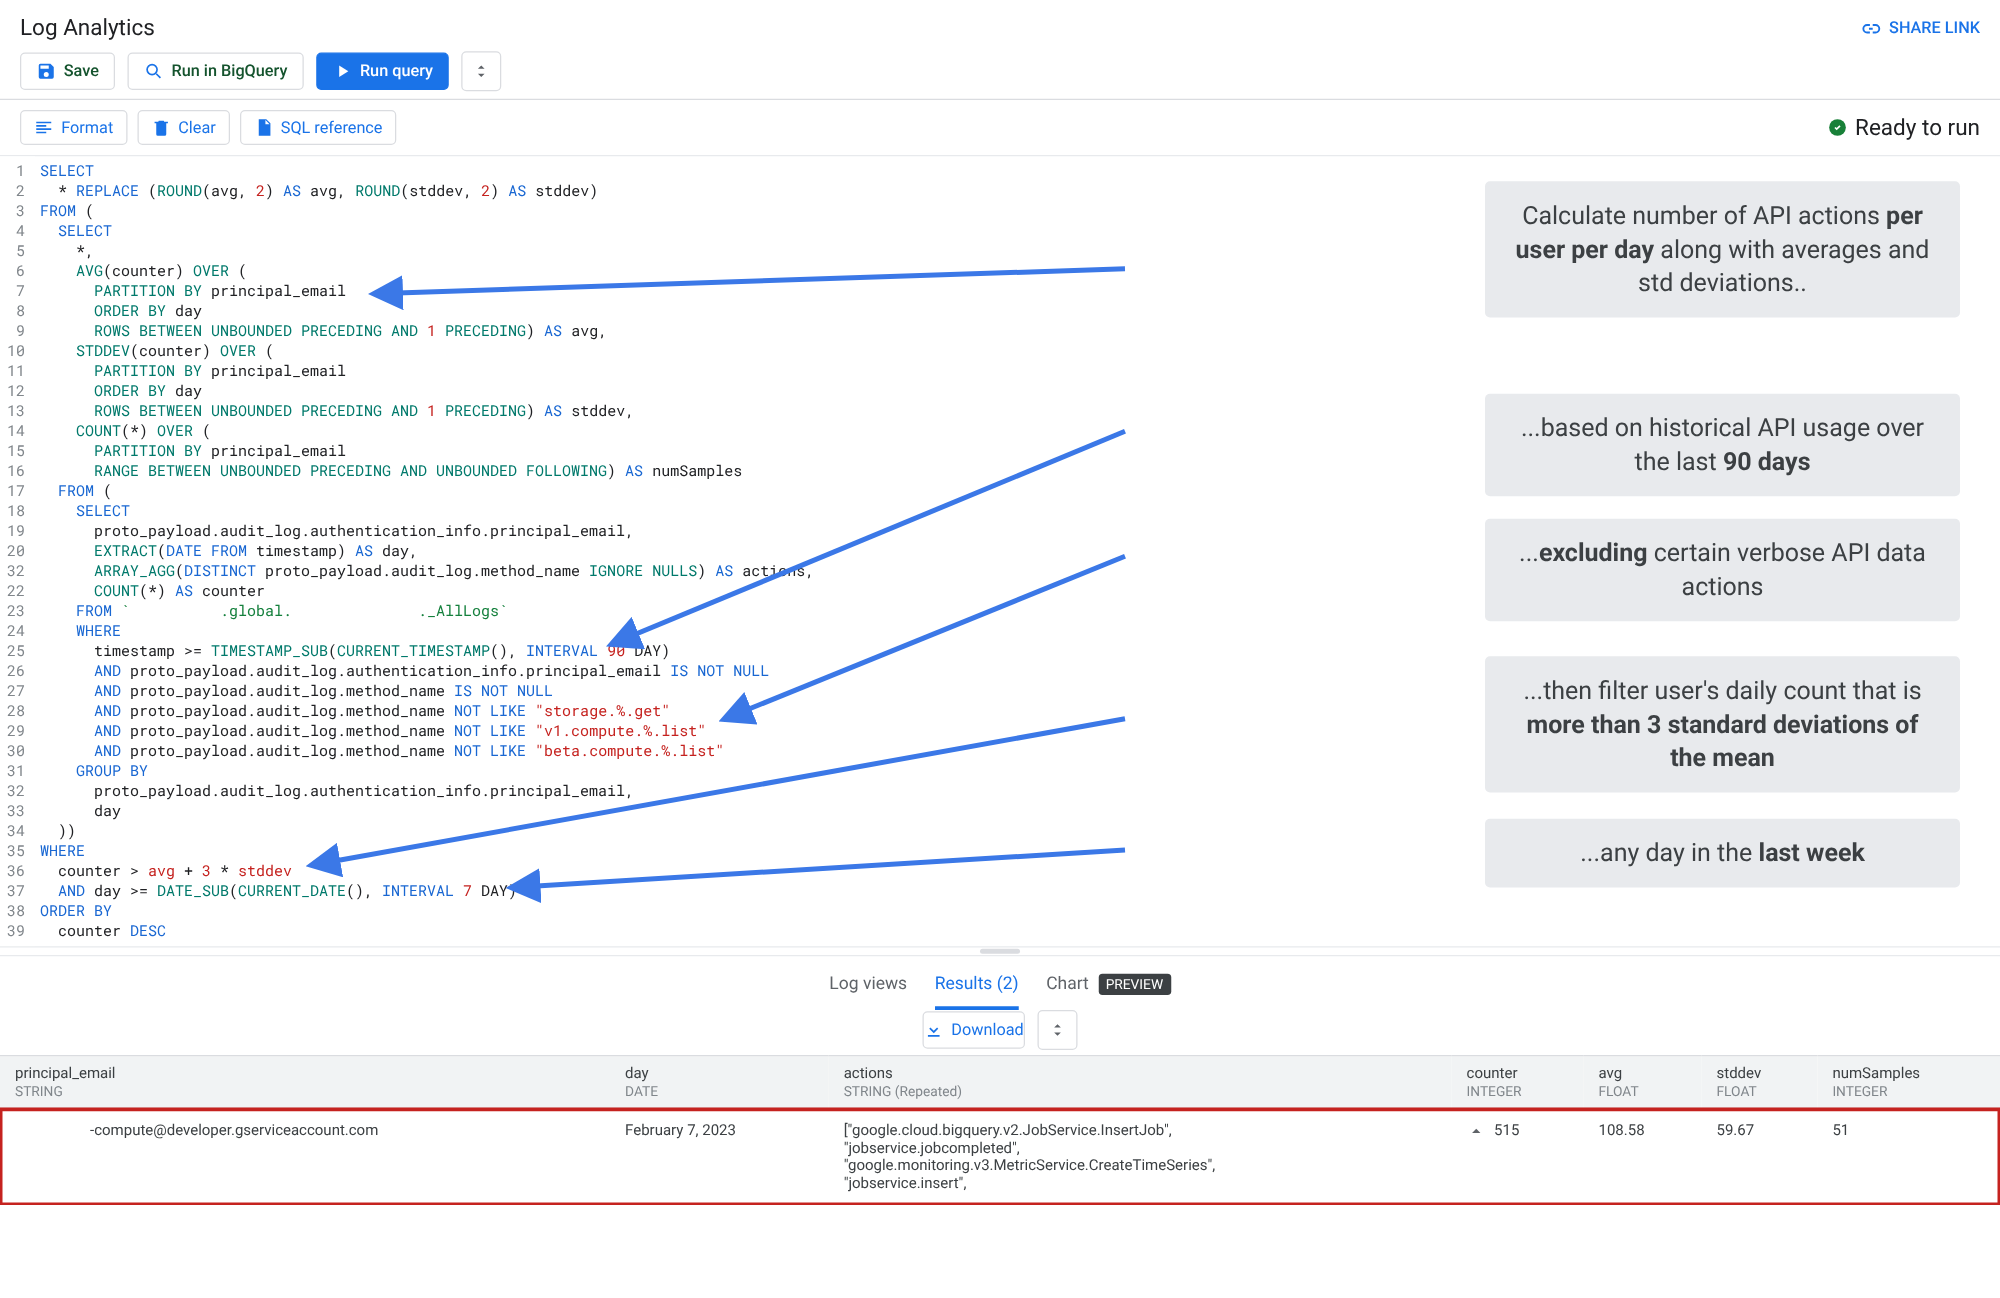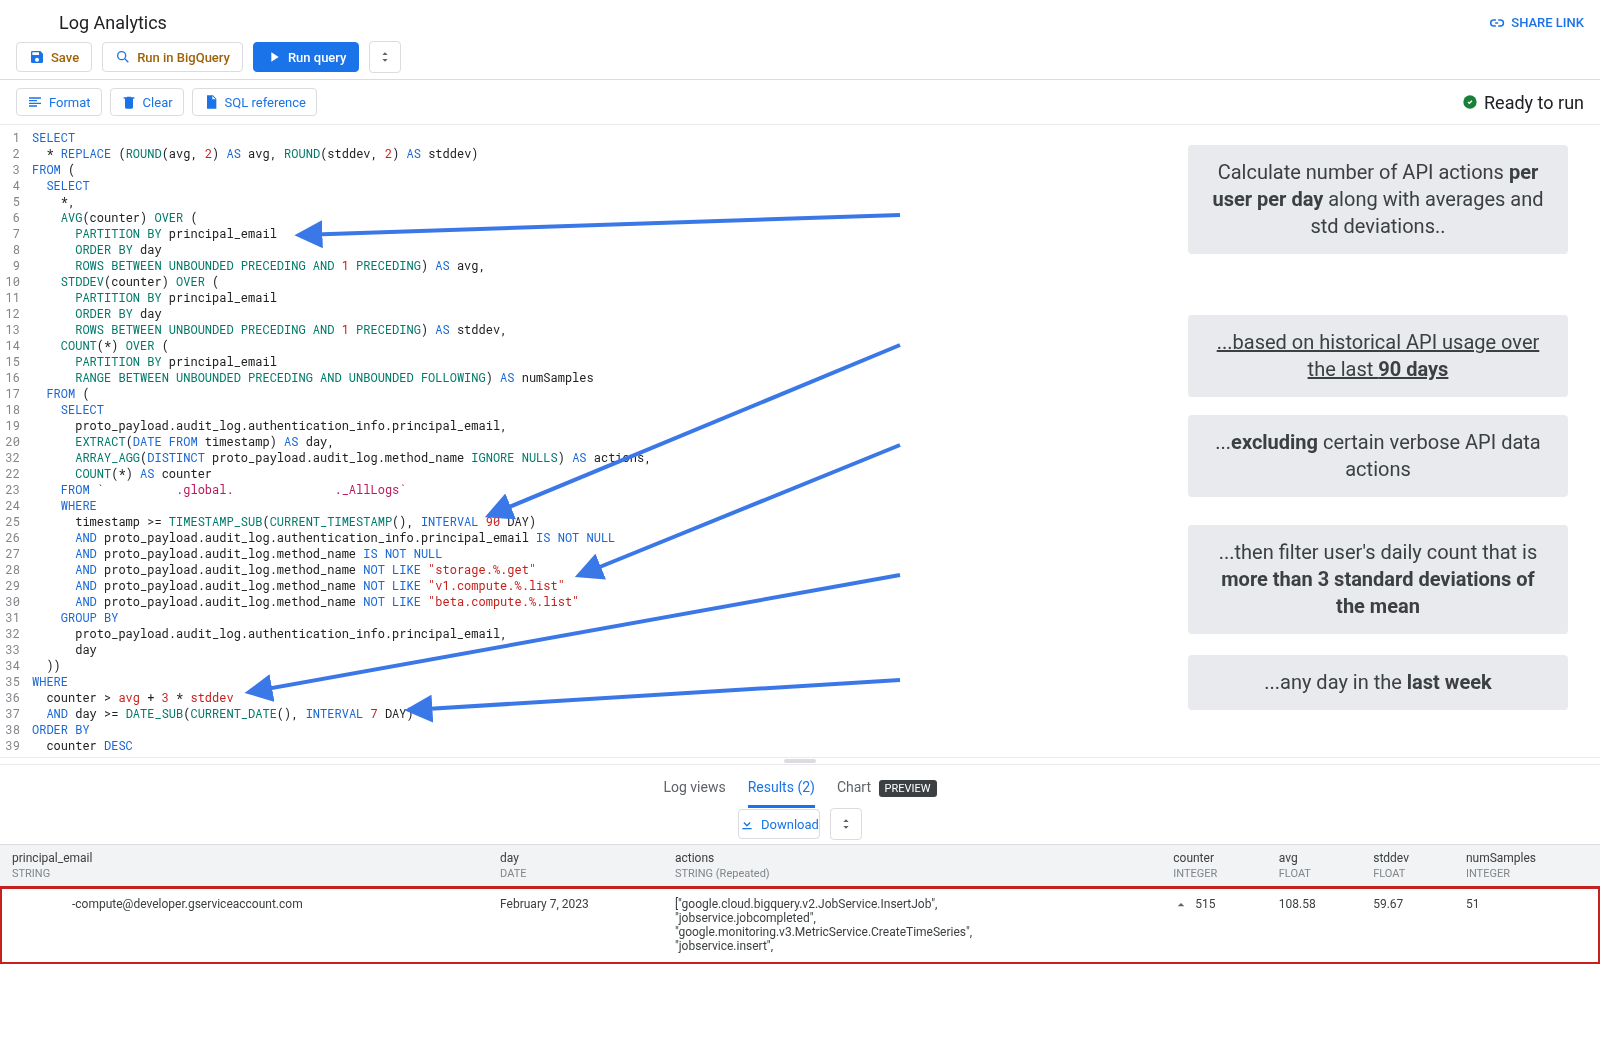--- a/index.html
+++ b/index.html
@@ -1,30 +1,30 @@
 <!DOCTYPE html>
 <html><head>
 <meta charset="utf-8">
 <style>
   * { box-sizing: border-box; margin: 0; padding: 0; }
   body { font-family: 'Google Sans', Roboto, Arial, sans-serif; font-size: 13px; color: #202124; background: #fff; width: 1600px; }
   
   
-  .header { display: flex; justify-content: space-between; align-items: center; padding: 12px 16px 8px 16px; margin-left: 43px; }
+  .header { display: flex; justify-content: space-between; align-items: center; padding: 12px 16px 8px 16px; }
   .header-title { font-size: 18px; font-weight: 400; color: #202124; }
   .share-link { display: flex; align-items: center; gap: 6px; color: #1a73e8; font-size: 13px; font-weight: 500; cursor: pointer; }
   .share-link svg { width: 18px; height: 18px; fill: #1a73e8; }
   
   
   .tabbar { display: flex; justify-content: space-between; align-items: center; padding: 0 16px; border-bottom: 1px solid #dadce0; }
   .tabs { display: flex; gap: 24px; }
   .tab { padding: 10px 0 12px 0; font-size: 14px; font-weight: 500; color: #5f6368; cursor: pointer; border-bottom: 3px solid transparent; }
   .tab.active { color: #1a73e8; border-bottom-color: #1a73e8; }
   .tab-actions { display: flex; gap: 10px; align-items: center; padding-bottom: 6px; }
-  .btn { display: inline-flex; align-items: center; gap: 6px; padding: 6px 12px; font-size: 13px; border-radius: 4px; cursor: pointer; border: 1px solid #dadce0; background: #fff; color: #a16207; font-weight: 500; }
+  .btn { display: inline-flex; align-items: center; gap: 6px; padding: 6px 12px; font-size: 13px; border-radius: 4px; cursor: pointer; border: 1px solid #dadce0; background: #fff; color: #14532d; font-weight: 500; }
   .btn.primary { background: #1a73e8; color: #fff; border-color: #1a73e8; }
   .btn svg { width: 16px; height: 16px; }
   .expand-btn { border: 1px solid #dadce0; border-radius: 4px; width: 32px; height: 32px; display: flex; align-items: center; justify-content: center; cursor: pointer; }
   
   
   .editor-toolbar { display: flex; justify-content: space-between; align-items: center; padding: 8px 16px; }
   .editor-toolbar-left { display: flex; gap: 8px; justify-content: space-between; }
   .ebtn { display: inline-flex; align-items: center; gap: 6px; padding: 5px 10px; font-size: 13px; border-radius: 4px; cursor: pointer; border: 1px solid #dadce0; background: #fff; color: #1a73e8; }
   .ebtn svg { width: 16px; height: 16px; fill: #1a73e8; }
   .ready { display: flex; align-items: center; gap: 6px; font-size: 18px; color: #202124; }
@@ -34,21 +34,21 @@
   .editor-wrap { position: relative; border-top: 1px solid #e8eaed; }
   .editor { display: flex; font-family: 'Roboto Mono', Consolas, monospace; font-size: 12px; line-height: 16px; max-height: 640px; overflow: hidden; }
   .gutter { background: #fff; color: #80868b; text-align: right; padding: 4px 8px 4px 4px; user-select: none; min-width: 28px; }
   .gutter div { height: 16px; }
   .code { padding: 4px 0 4px 4px; white-space: pre; color: #202124; flex: 1; }
   .code div { height: 16px; }
   .kw { color: #1967d2; }        
   .fn { color: #00796b; }        
   .num { color: #c5221f; }       
   .str { color: #c5221f; }        
-  .path { color: #be185d; margin-top: 30px; }      
+  .path { color: #15803d; margin-top: 30px; }      
   .red { color: #c5221f; }
   
   
   .annotations { position: absolute; top: 0; right: 16px; width: 480px; pointer-events: none; }
   .anno { position: absolute; right: 16px; width: 380px; background: #e8eaed; color: #3c4043; border-radius: 4px; padding: 14px 18px; font-size: 20px; line-height: 1.35; text-align: center; }
   .anno b { font-weight: 700; }
   .arrow-svg { position: absolute; top: 0; left: 0; width: 100%; height: 100%; pointer-events: none; }
   
   .drag-handle { height: 8px; display:flex; align-items:center; justify-content:center; border-top:1px solid #e8eaed; border-bottom:1px solid #e8eaed; }
   .drag-handle span { width: 32px; height: 4px; background: #dadce0; border-radius: 2px; }
@@ -197,21 +197,21 @@
     </defs>
   <line x1="900" y1="90" x2="300" y2="110" stroke="#3b78e7" stroke-width="4" marker-end="url(#ah)"></line>
       <line x1="900" y1="220" x2="490" y2="390" stroke="#3b78e7" stroke-width="4" marker-end="url(#ah)"></line>
       <line x1="900" y1="320" x2="580" y2="450" stroke="#3b78e7" stroke-width="4" marker-end="url(#ah)"></line>
       <line x1="900" y1="450" x2="250" y2="567" stroke="#3b78e7" stroke-width="4" marker-end="url(#ah)"></line>
       <line x1="900" y1="555" x2="410" y2="585" stroke="#3b78e7" stroke-width="4" marker-end="url(#ah)"></line>
     </svg>
 
   <div class="annotations" id="annos">
       <div class="anno" style="top: 20px;">Calculate number of API actions <b>per user per day</b> along with averages and std deviations..</div>
-      <div class="anno" style="top: 190px; text-decoration: underline;">...based on historical API usage over the last <b>90 days</b></div>
+      <div class="anno" style="top: 190px;">...based on historical API usage over the last <b>90 days</b></div>
       <div class="anno" style="top: 290px;">...<b>excluding</b> certain verbose API data actions</div>
       <div class="anno" style="top: 400px;">...then filter user's daily count that is <b>more than 3 standard deviations of the mean</b></div>
       <div class="anno" style="top: 530px;">...any day in the <b>last week</b></div>
     </div>
 </div>
 
 <div class="drag-handle">
     <span></span>
   </div>
 

